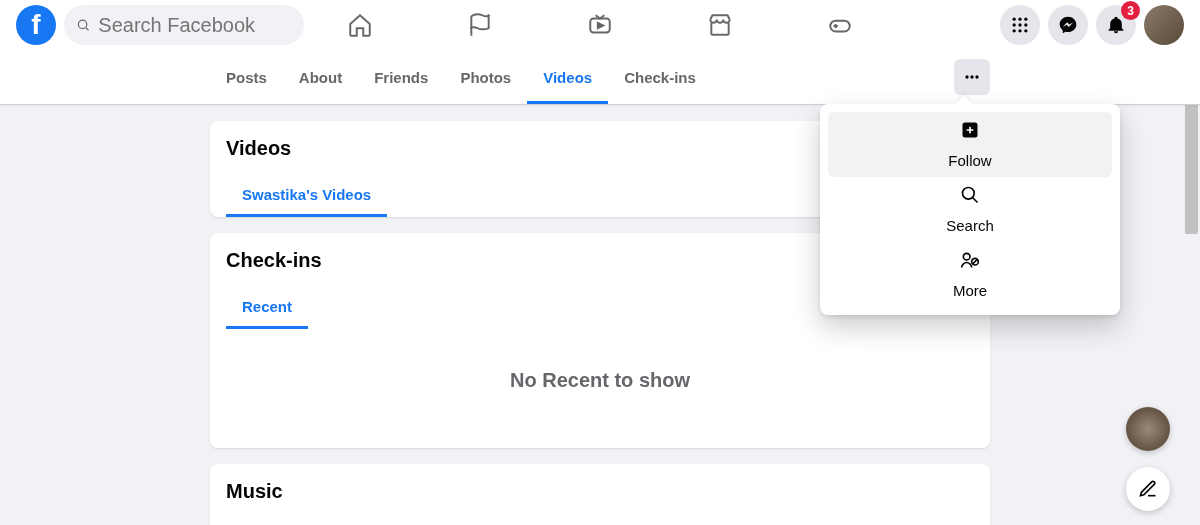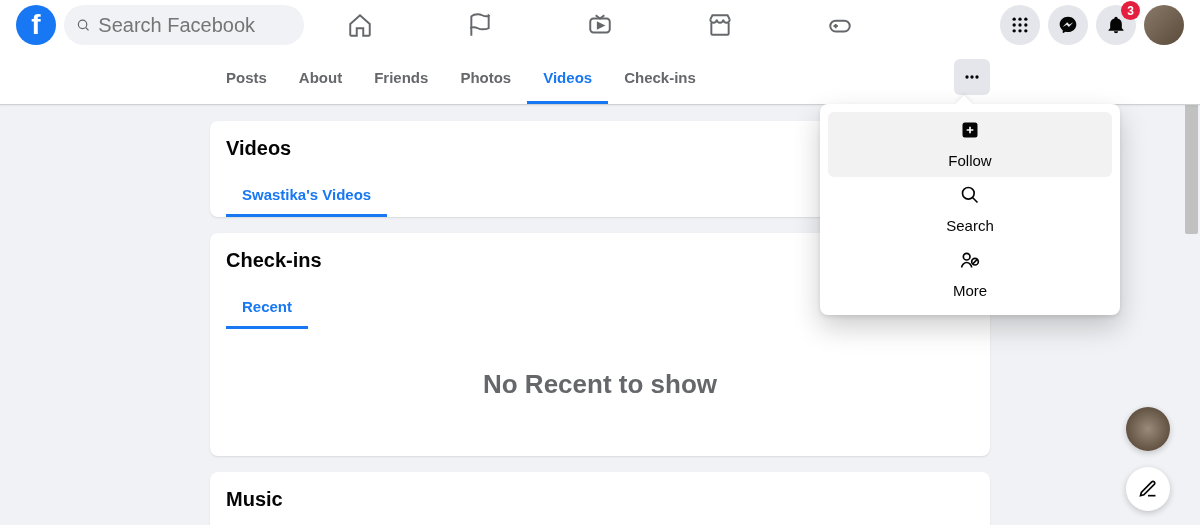--- a/index.html
+++ b/index.html
@@ -136,21 +136,21 @@
     cursor:pointer;
     position:relative;
   }
   .subtab::after {
     content:""; position:absolute; left:0; right:0; bottom:0;
     height:3px; background:#1877f2;
   }
   .empty {
     text-align:center;
     color:#65676b;
-    font-size:26px; font-weight:bold;
+    font-size:20px; font-weight:bold;
     padding:40px 0 56px 0;
   }
   .dropdown {
     position:absolute;
     top:104px; left:820px;
     width:300px;
     background:#fff;
     border-radius:8px;
     box-shadow: 0 12px 28px rgba(0,0,0,0.2), 0 2px 4px rgba(0,0,0,0.1);
     padding:8px;

